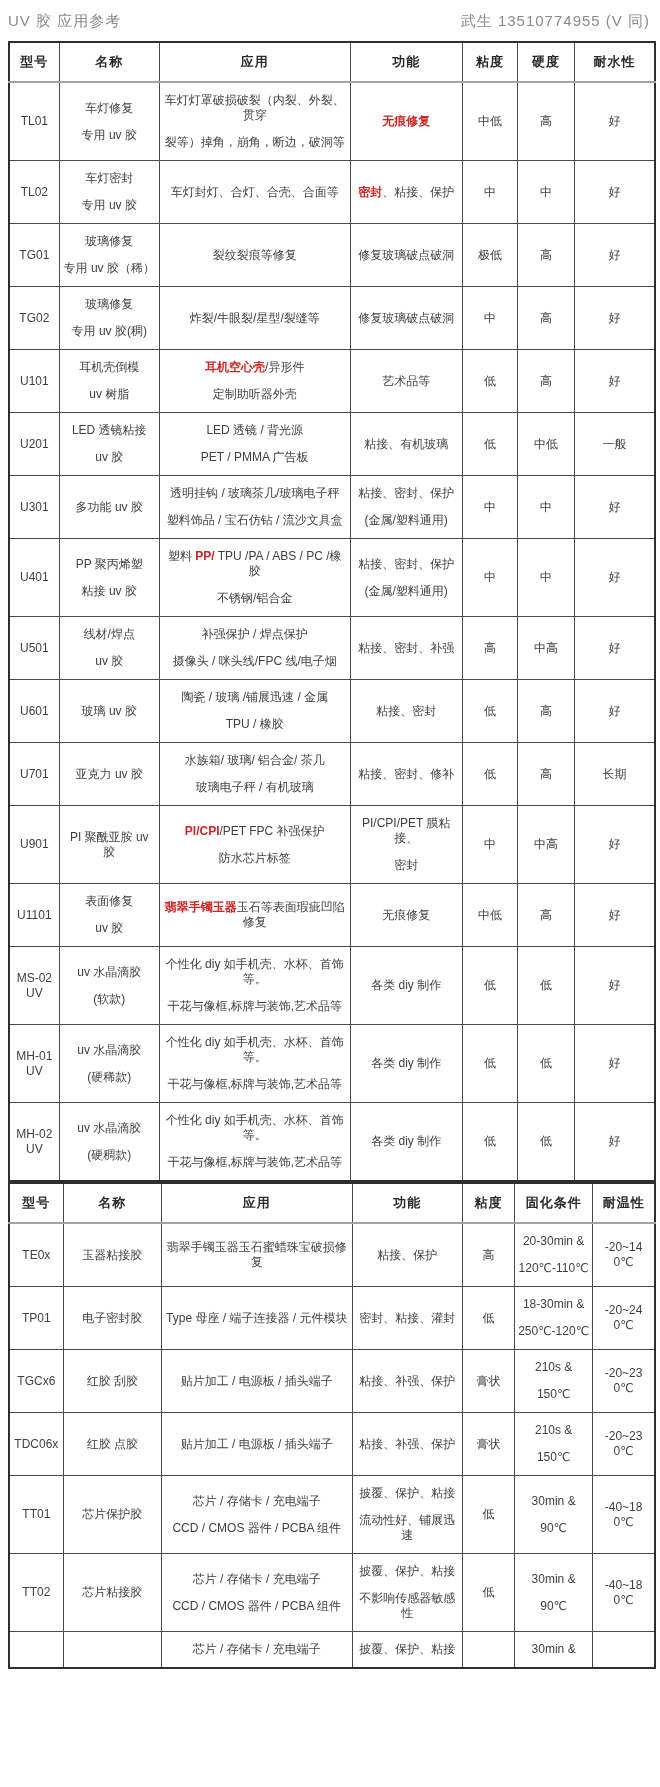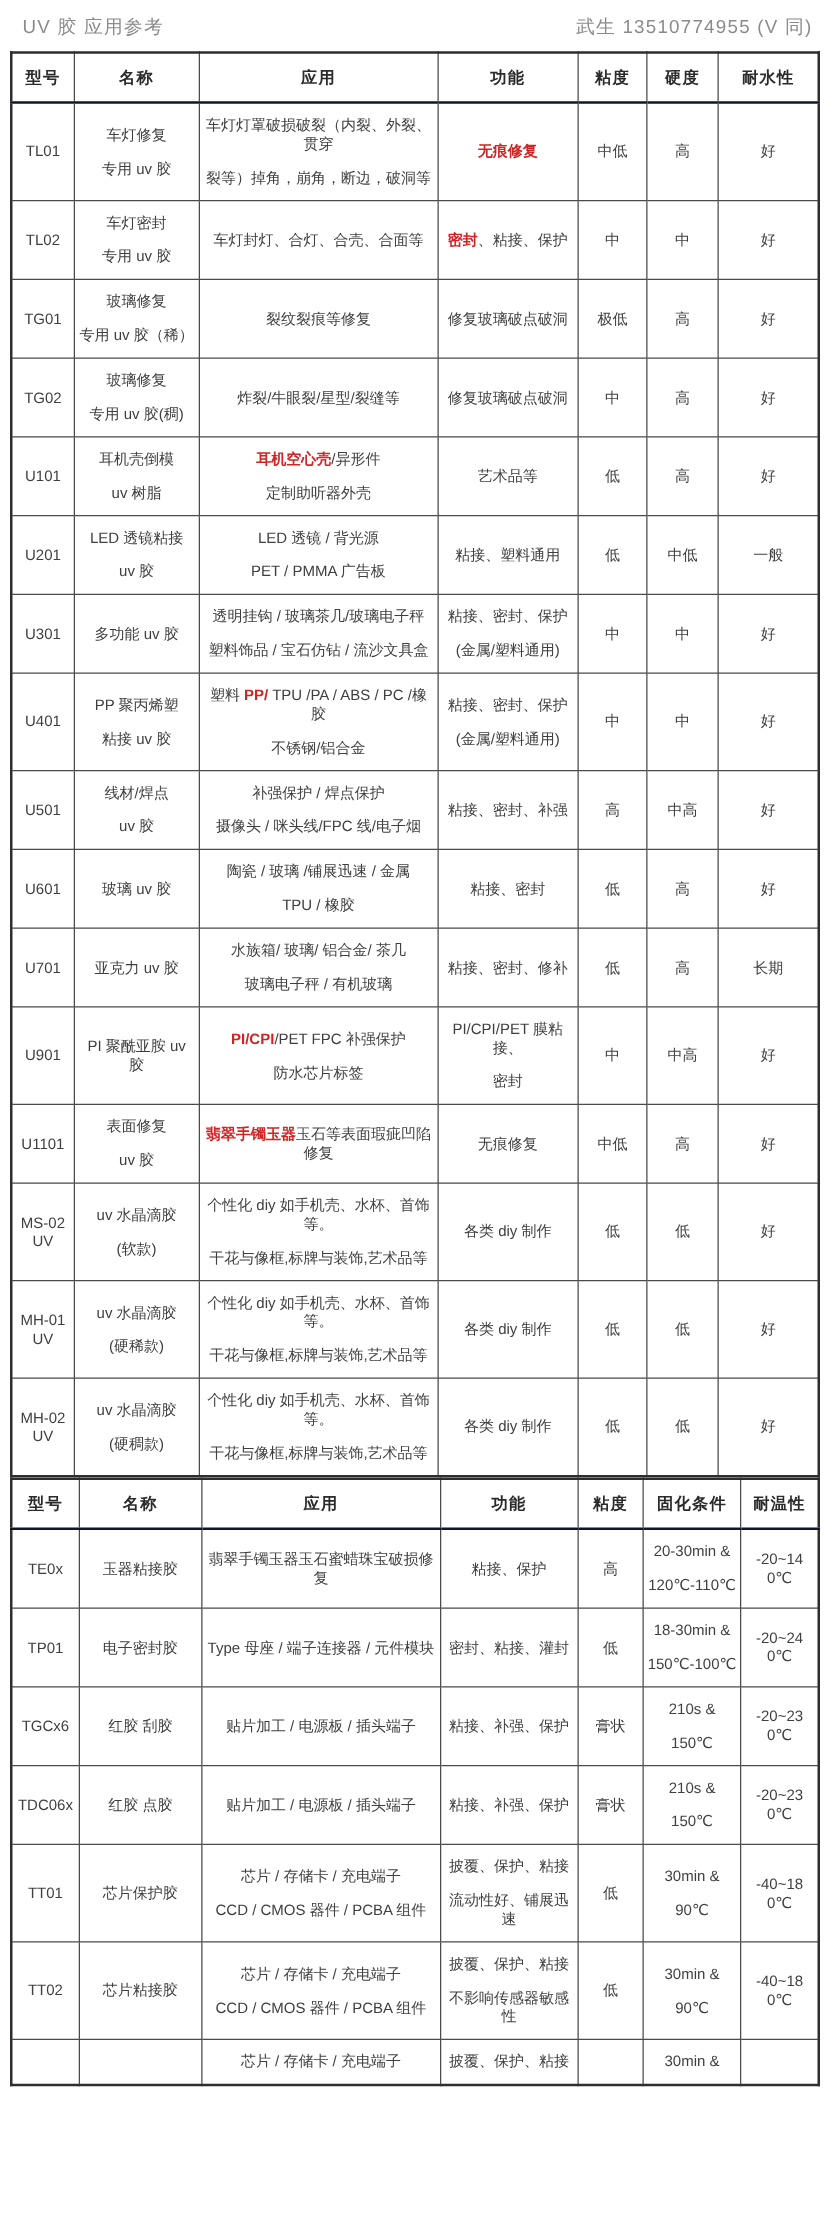--- a/index.html
+++ b/index.html
@@ -8,21 +8,21 @@
     min-height:1787px;
     position:relative;
     font-family:"Liberation Sans","DejaVu Sans",sans-serif;
     color:#3d3d3d;
   }
   .page{padding:8px 8px 4px 8px;}
   .titlebar{
     display:flex;
     justify-content:space-between;
     align-items:baseline;
-    margin:4px 2px 10px 10px;
+    margin:4px 2px 10px 0;
     color:#8b8b8b;
     font-size:15px;
     letter-spacing:1px;
   }
   .titlebar.second{margin-top:24px;}
   table.ref{
     border-collapse:collapse;
     table-layout:fixed;
     width:648px;
     border:2px solid #2e2e2e;
@@ -35,21 +35,21 @@
     padding:10px 3px;
     font-size:12px;
     color:#3f3f3f;
     overflow:hidden;
     word-break:break-all;
   }
   table.ref thead th{
     font-size:13px;
     font-weight:bold;
     color:#2b2b2b;
-    border-bottom:2px solid #0f172a;
+    border-bottom:2px solid #a3a3a3;
     padding:10px 2px;
     letter-spacing:1px;
   }
   .cl{line-height:15px;}
   .cl + .cl{margin-top:12px;}
   .red{color:#cf2525;font-weight:bold;}
 </style>
 </head>
 <body>
 
@@ -210,21 +210,21 @@
           </td>
           <td>
             <div class="cl">LED 透镜粘接</div>
             <div class="cl">uv 胶</div>
           </td>
           <td>
             <div class="cl">LED 透镜 / 背光源</div>
             <div class="cl">PET / PMMA 广告板</div>
           </td>
           <td>
-            <div class="cl">粘接、塑料通用</div>
+            <div class="cl">粘接、有机玻璃</div>
           </td>
           <td>
             <div class="cl">低</div>
           </td>
           <td>
             <div class="cl">中低</div>
           </td>
           <td>
             <div class="cl">一般</div>
           </td>
@@ -538,21 +538,21 @@
             <div class="cl">Type 母座 / 端子连接器 / 元件模块</div>
           </td>
           <td>
             <div class="cl">密封、粘接、灌封</div>
           </td>
           <td>
             <div class="cl">低</div>
           </td>
           <td>
             <div class="cl">18-30min &amp;</div>
-            <div class="cl">150℃-100℃</div>
+            <div class="cl">250℃-120℃</div>
           </td>
           <td>
             <div class="cl">-20~240℃</div>
           </td>
         </tr>
         <tr>
           <td>
             <div class="cl">TGCx6</div>
           </td>
           <td>

